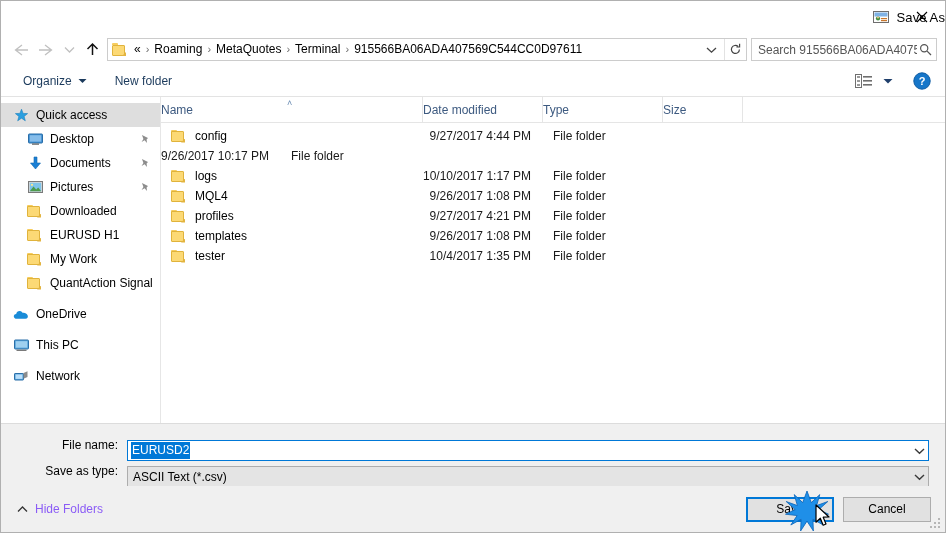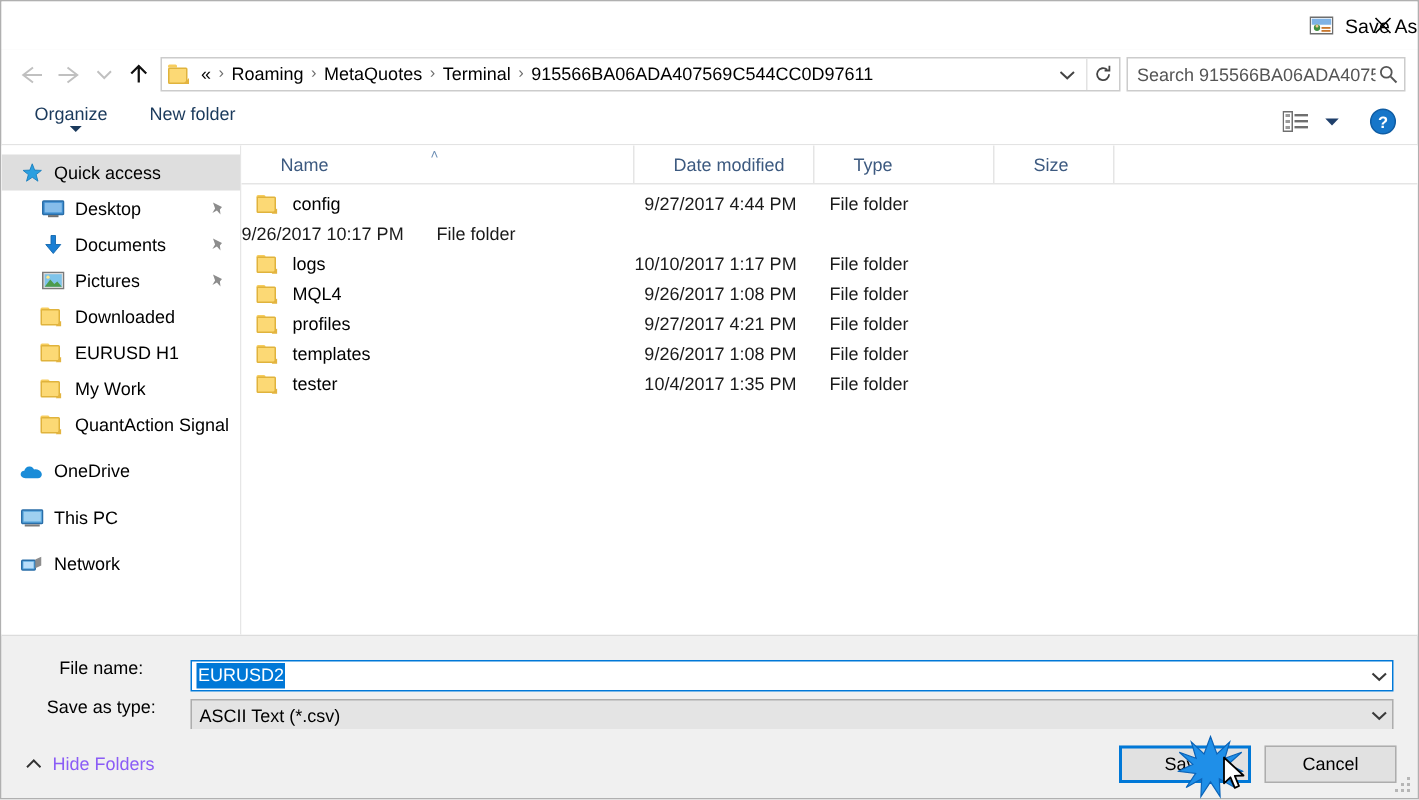--- a/index.html
+++ b/index.html
@@ -131,21 +131,20 @@
     padding: 0 10px 0 16px;
   }
   .tb-item {
     font-size: 12px;
     color: #1b3a5c;
     display: flex;
     align-items: center;
     height: 24px;
     padding: 0 6px;
     white-space: nowrap;
-    flex-direction: column;
   }
   .tb-caret { margin-left: 6px; display: flex; }
   #tb-right { margin-left: auto; display: flex; align-items: center; gap: 2px; }
   #view-btn, #viewdd-btn, #help-btn {
     display: flex; align-items: center; justify-content: center;
     height: 24px;
   }
   #view-btn { width: 26px; }
   #viewdd-btn { width: 18px; }
   #help-btn { width: 26px; margin-left: 10px; }
@@ -228,21 +227,21 @@
     border-bottom: 1px solid #e5e5e5;
     background: #fff;
     flex: none;
     position: relative;
   }
   .col {
     display: flex;
     align-items: center;
     font-size: 12px;
     color: #3d5a80;
-    padding-left: 26px;
+    padding-left: 0;
     border-right: 1px solid #e5e5e5;
     position: relative;
     flex: none;
   }
   .col.name { width: 262px; }
   .col.date { width: 120px; }
   .col.type { width: 120px; }
   .col.size { width: 80px; }
   #sort-caret {
     position: absolute;
@@ -288,21 +287,21 @@
   }
   .form-row {
     display: flex;
     align-items: center;
     height: 21px;
     margin-bottom: 5px;
   }
   .form-label {
     width: 110px;
     flex: none;
-    text-align: center;
+    text-align: right;
     padding-right: 9px;
     font-size: 12px;
     color: #000;
   }
   .combo {
     flex: 1 1 auto;
     height: 21px;
     display: flex;
     align-items: center;
     min-width: 0;

